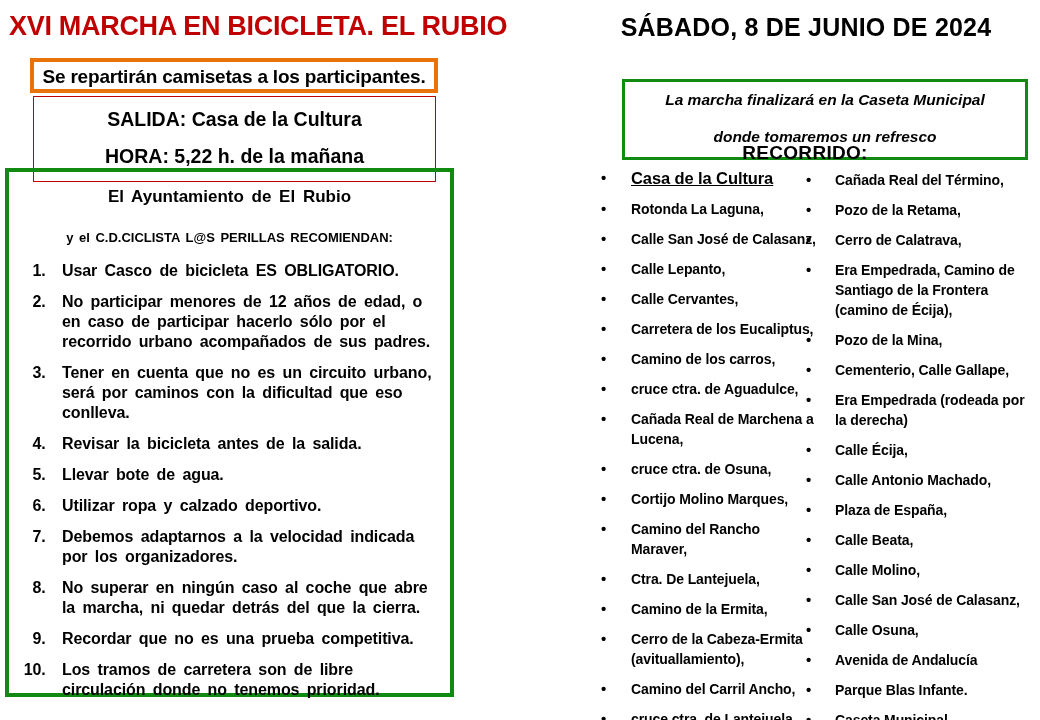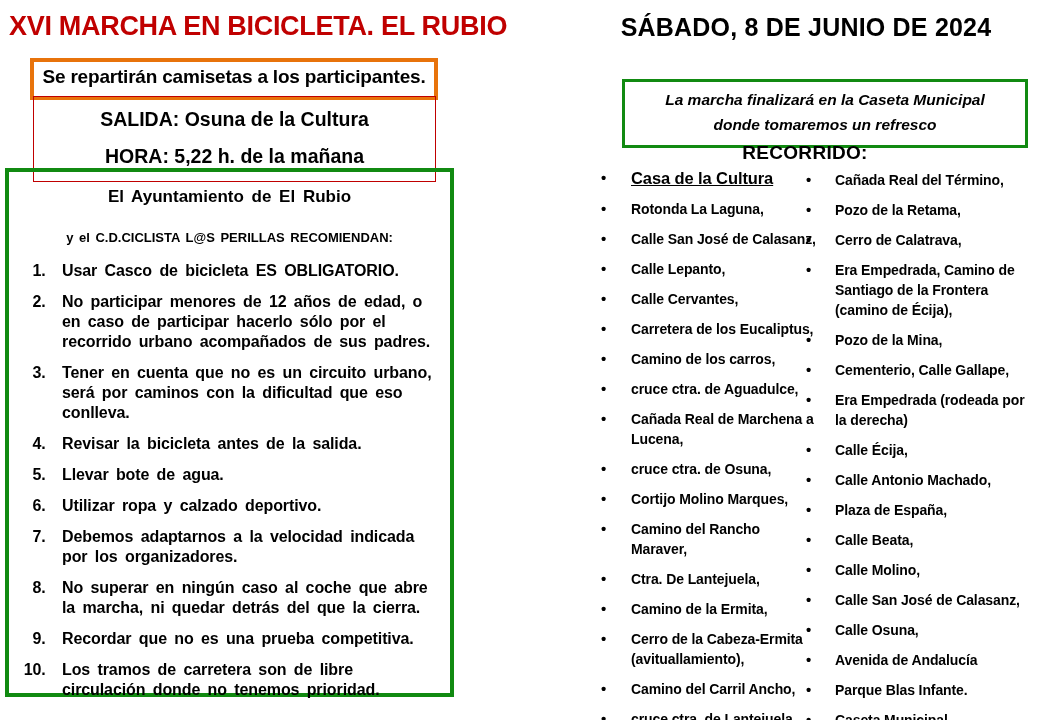--- a/index.html
+++ b/index.html
@@ -18,21 +18,21 @@
     position:absolute;left:9px;top:11px;width:530px;
     font-size:27px;letter-spacing:-0.3px;
     color:var(--red);
     white-space:nowrap;
   }
   .tshirt-box{
     position:absolute;left:30px;top:58px;width:396px;
     border:4px solid var(--orange);
     background:#fff;
     text-align:center;font-size:19px;
-    padding:4px 2px 8px 2px;
+    padding:4px 2px 1px 2px;
     letter-spacing:-0.2px;
   }
   .salida-box{
     position:absolute;left:33px;top:96px;width:401px;
     border:1px solid var(--red);
     text-align:center;font-size:19.5px;
     padding:11px 0 13px 0;
   }
   .salida-box .line + .line{margin-top:14px;}
   .reco-box{
@@ -59,21 +59,21 @@
     text-align:center;font-size:25px;letter-spacing:0.2px;
     white-space:nowrap;
   }
   .finish-box{
     position:absolute;left:622px;top:79px;width:400px;
     border:3px solid var(--green);
     text-align:center;
     font-style:italic;font-size:15.5px;
     padding:9px 0 11px 0;
   }
-  .finish-box .line + .line{margin-top:7px;}
+  .finish-box .line + .line{margin-top:19px;}
   .recorrido-heading{
     position:absolute;left:565px;top:142px;width:480px;
     text-align:center;font-size:19px;letter-spacing:0.3px;
   }
   .route{
     position:absolute;margin:0;padding:0;list-style:none;
   }
   .route li{
     position:relative;
     font-size:14px;line-height:20px;
@@ -99,21 +99,21 @@
 
   <div class="title">XVI MARCHA EN BICICLETA. EL RUBIO</div>
 
   <div class="date">SÁBADO, 8 DE JUNIO DE 2024</div>
 
   <div class="tshirt-box">
     <span>Se repartirán camisetas a los participantes.</span>
   </div>
 
   <div class="salida-box">
-    <div class="line">SALIDA: Osuna de la Cultura</div>
+    <div class="line">SALIDA: Casa de la Cultura</div>
     <div class="line">HORA: 5,22 h. de la mañana</div>
   </div>
 
   <div class="reco-box">
     <div class="reco-h1">El Ayuntamiento de El Rubio</div>
     <div class="reco-h2">y el C.D.CICLISTA L@S PERILLAS RECOMIENDAN:</div>
     <ol class="reco-list">
         <li>Usar Casco de bicicleta ES OBLIGATORIO.</li>
         <li>No participar menores de 12 años de edad, o en caso de participar hacerlo sólo por el recorrido urbano acompañados de sus padres.</li>
         <li>Tener en cuenta que no es un circuito urbano, será por caminos con la dificultad que eso conlleva.</li>

